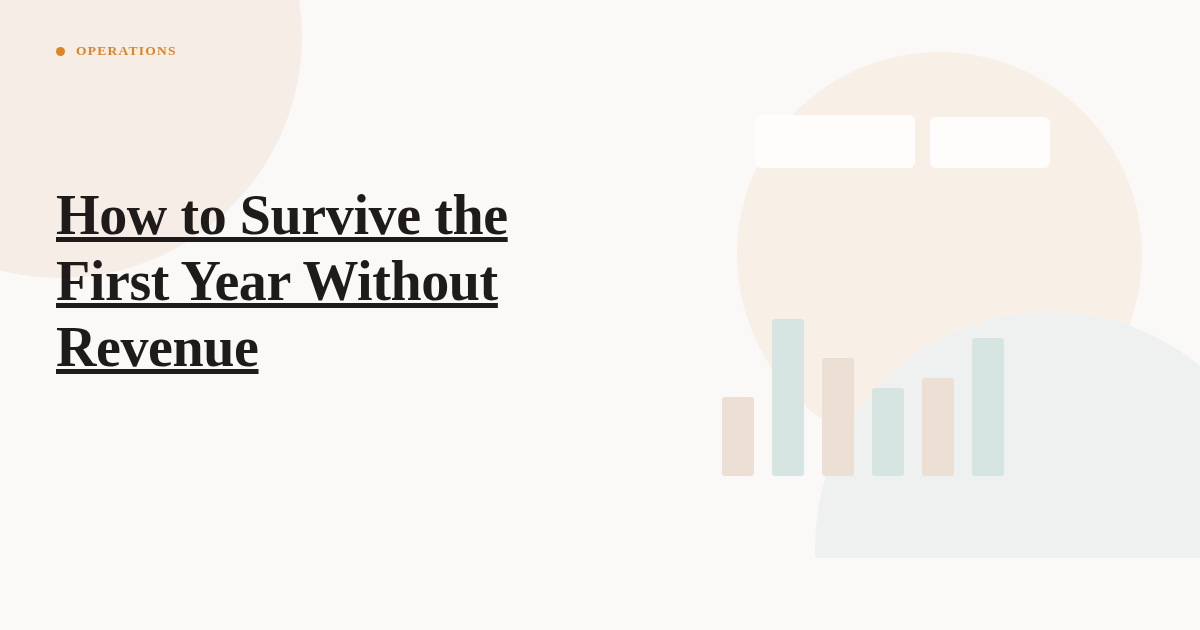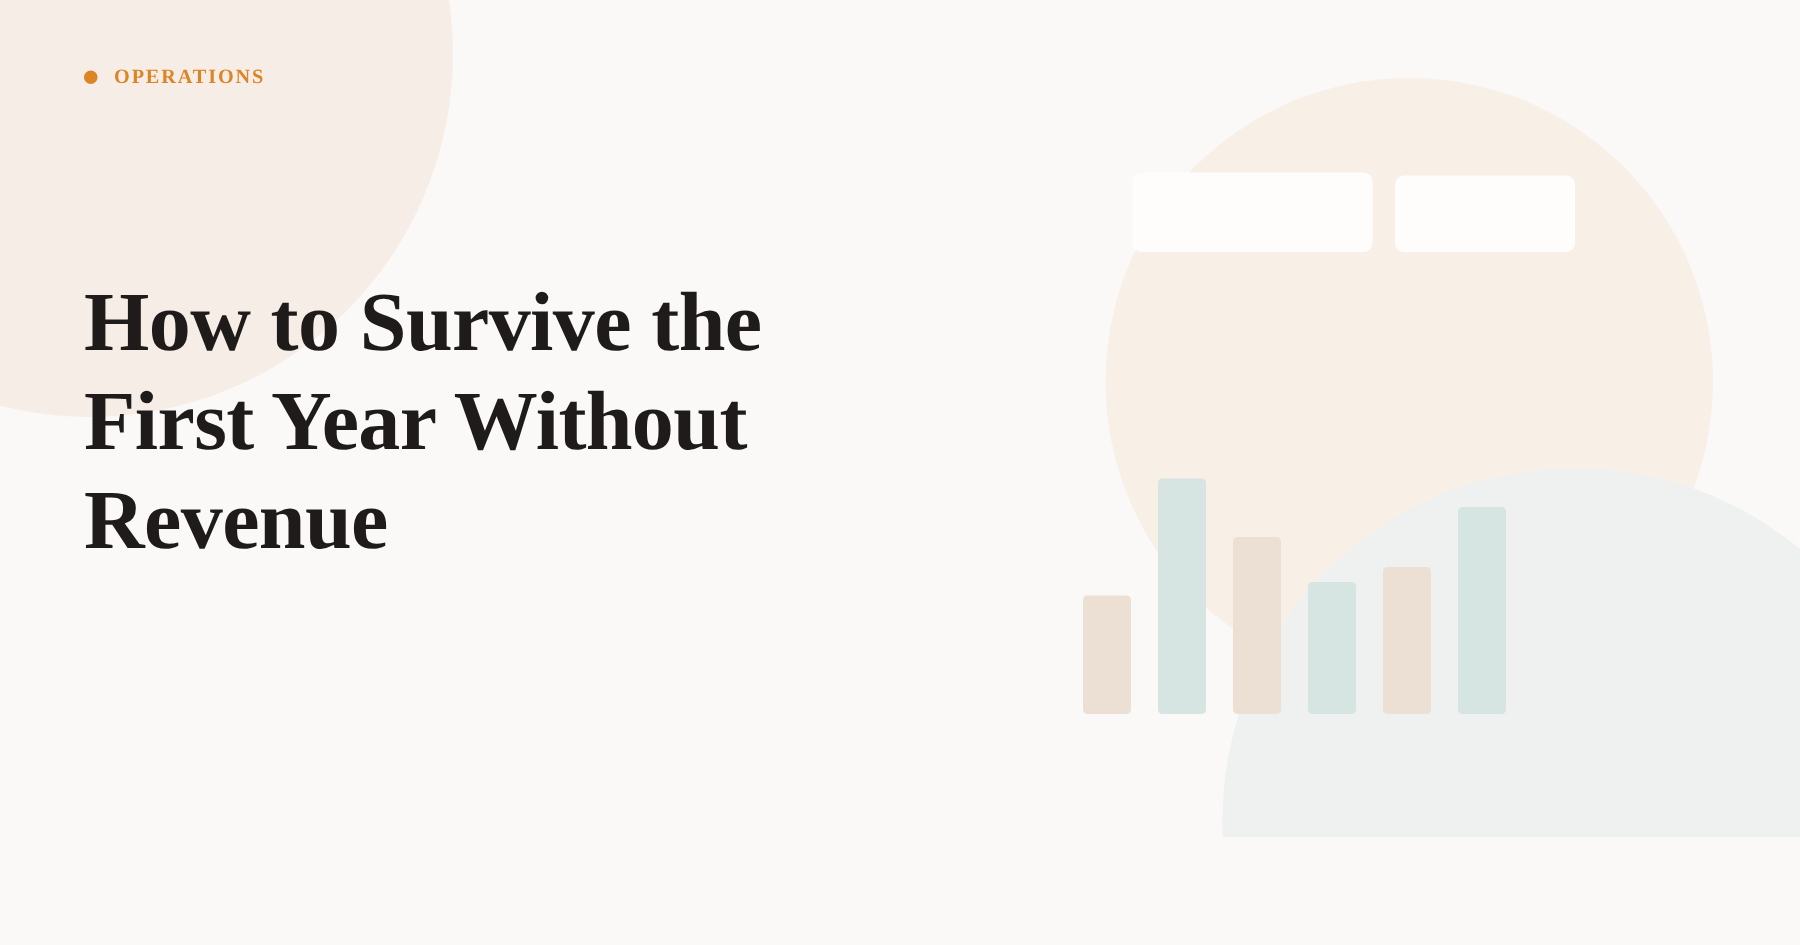--- a/index.html
+++ b/index.html
@@ -115,20 +115,21 @@
     top: 182px;
     left: 0;
     width: 560px;
     margin: 0;
     font-family: "Liberation Serif", serif;
     font-weight: bold;
     font-size: 56px;
     line-height: 66px;
     letter-spacing: -0.4px;
     color: #1f1b1a;
+    text-decoration: underline;
   }
 </style>
 </head>
 <body>
 
 <div class="canvas">
 
   <div class="blob-topleft"></div>
 
   <div class="illustration">

